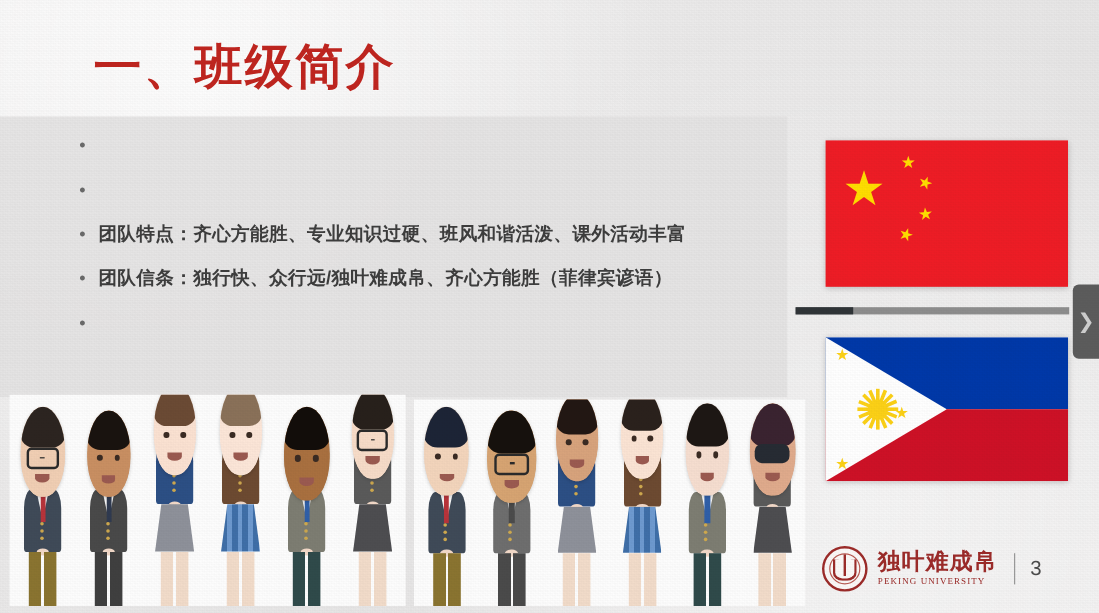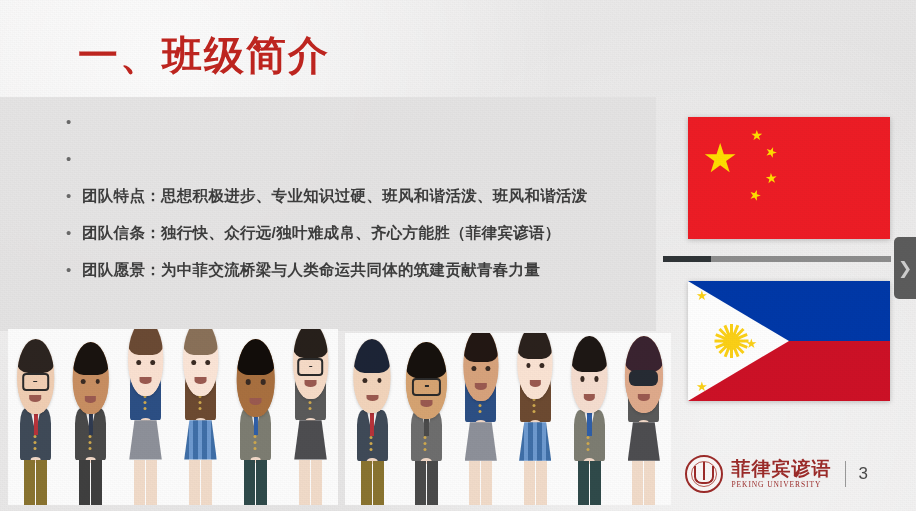--- a/index.html
+++ b/index.html
@@ -186,31 +186,30 @@
     <div class="bullet">
       <span class="dot">•</span>
     </div>
 
     <div class="bullet">
       <span class="dot">•</span>
     </div>
 
     <div class="bullet">
       <span class="dot">•</span>
-      <span class="txt">团队特点：思想积极进步、专业知识过硬、班风和谐活泼、班风和谐活泼</span>
+      <span class="txt">团队特点：齐心方能胜、专业知识过硬、班风和谐活泼、课外活动丰富</span>
     </div>
 
     <div class="bullet">
       <span class="dot">•</span>
       <span class="txt">团队信条：独行快、众行远/独叶难成帛、齐心方能胜（菲律宾谚语）</span>
     </div>
 
     <div class="bullet">
       <span class="dot">•</span>
-      <span class="txt">团队愿景：为中菲交流桥梁与人类命运共同体的筑建贡献青春力量</span>
     </div>
 
   </div>
 
   <div class="group" id="group-a">
     <div class="figures">
 
       <div class="fig">
         <div class="torso" style="background:#3f4a58">
           <div class="shirt"></div>
@@ -508,21 +507,21 @@
 
   <div id="next-arrow">
     <span>❯</span>
   </div>
 
   <div id="footer">
     <div id="seal">
       <div class="mark"></div>
     </div>
     <div id="wordmark">
-      <span id="wm-cn">菲律宾谚语</span>
+      <span id="wm-cn">独叶难成帛</span>
       <span id="wm-en">PEKING UNIVERSITY</span>
     </div>
     <div id="divider"></div>
     <span id="pagenum">3</span>
   </div>
 
   <div id="grain"></div>
 </div>
 
 </body></html>

